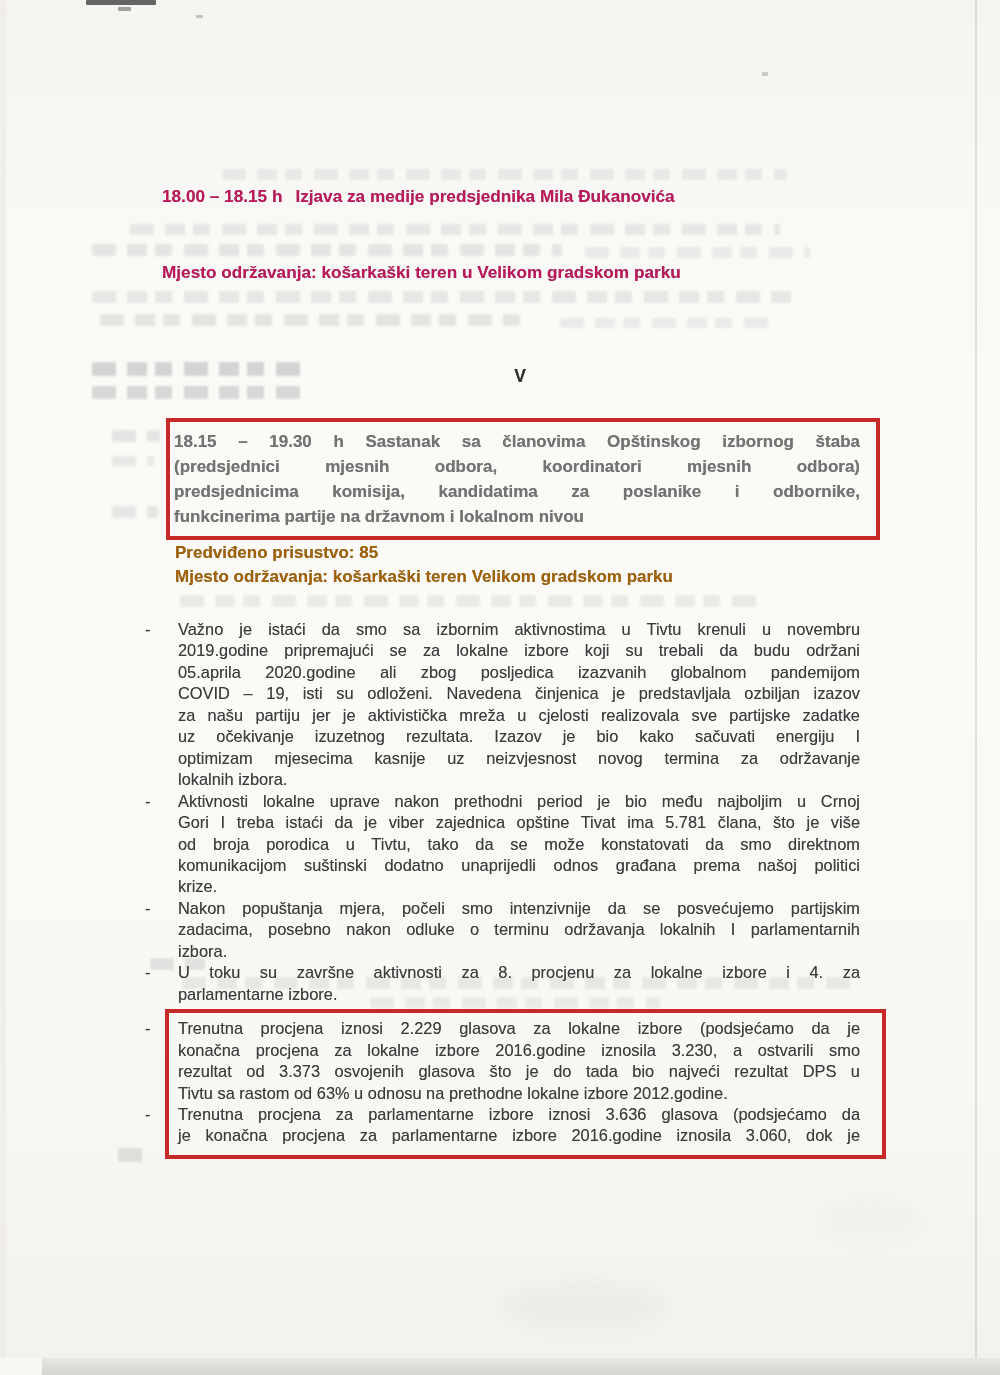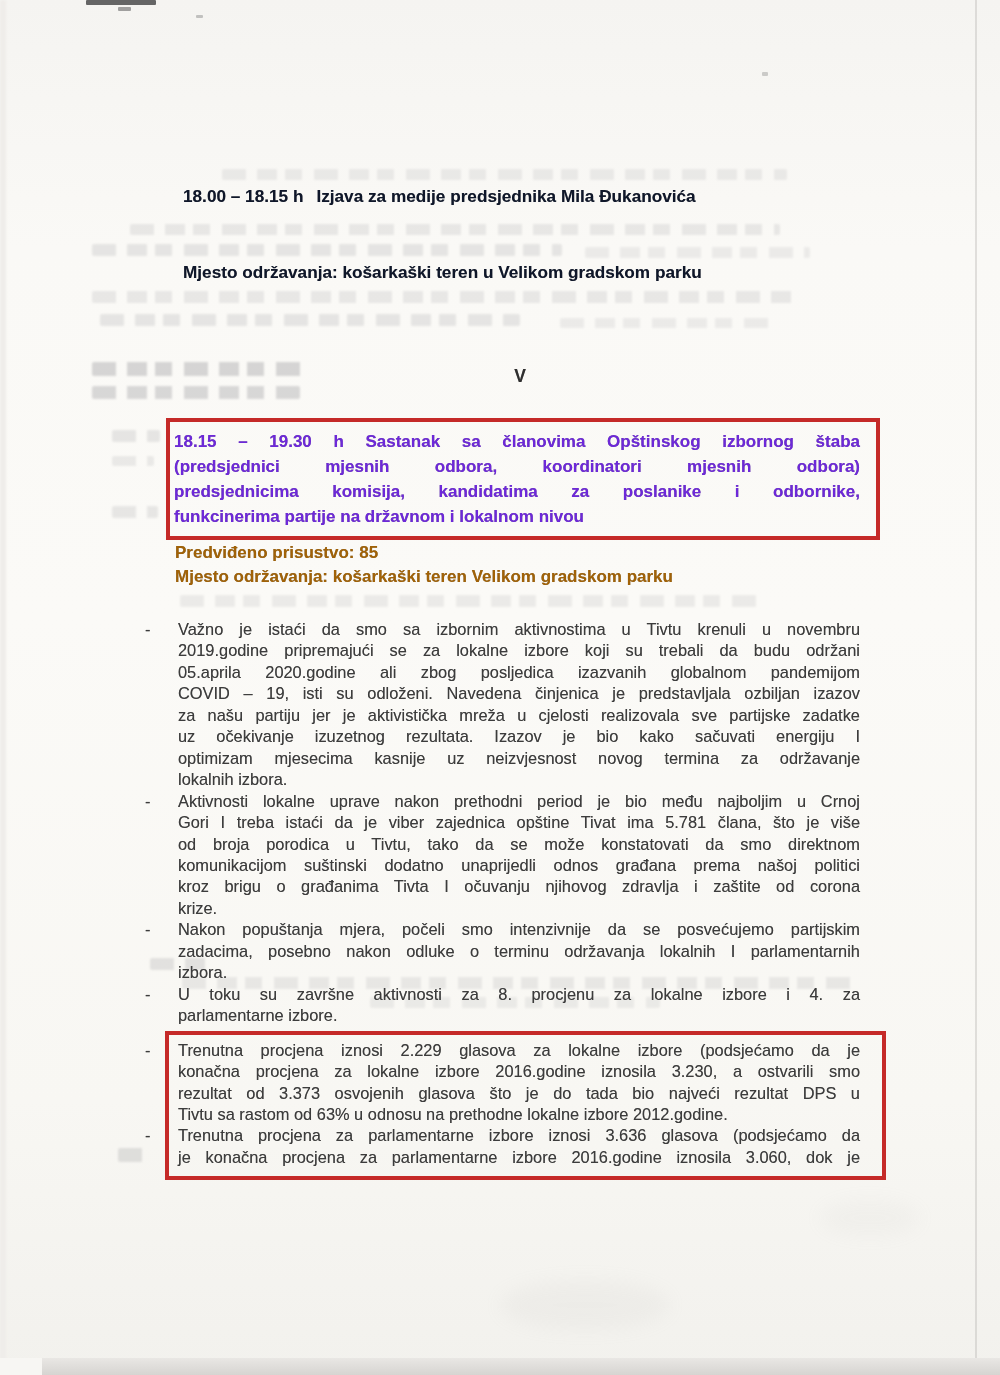--- a/index.html
+++ b/index.html
@@ -14,27 +14,27 @@
   .edge-left{position:absolute;left:0;top:0;width:6px;height:1375px;background:#efedea;filter:blur(1px);}
   .fold-line{position:absolute;left:975px;top:0;width:2px;height:1358px;background:rgba(182,180,176,0.38);filter:blur(0.4px);}
   .bottom-strip{position:absolute;left:0;bottom:0;width:1000px;height:17px;background:linear-gradient(180deg,#e9e7e4,#d6d4d1);}
   .bottom-wedge{position:absolute;left:0;bottom:0;width:42px;height:17px;background:#f7f6f3;}
   .speck{position:absolute;background:#4d4d4d;border-radius:1px;filter:blur(0.4px);}
   .ghost{position:absolute;filter:blur(1.3px);border-radius:2px;
     background:repeating-linear-gradient(90deg,#74747a 0 24px,transparent 24px 35px,#74747a 35px 55px,transparent 55px 63px,#74747a 63px 80px,transparent 80px 92px);}
   .smudge{position:absolute;background:#b9b7b4;filter:blur(9px);border-radius:50%;}
   
   .scan-text{text-shadow:0 0 0.5px rgba(64,64,64,0.55);}
-  .h-line{position:absolute;left:183px;font-size:17.2px;font-weight:bold;color:#0f172a;white-space:nowrap;display:flex;}
+  .h-line{position:absolute;left:162px;font-size:17.2px;font-weight:bold;color:#be185d;white-space:nowrap;display:flex;}
   .h-gap{display:inline-block;width:13px;}
   .v-marker{position:absolute;left:175px;top:366px;width:690px;text-align:center;font-size:17.5px;font-weight:bold;color:#2f2f2f;}
   .box1{
     position:absolute;left:166px;top:418px;width:714px;box-sizing:border-box;
     border:4px solid #c52a28;padding:7px 16px 7px 4px;
-    font-size:17px;font-weight:bold;color:#6d28d9;line-height:25px;
+    font-size:17px;font-weight:bold;color:#737373;line-height:25px;
   }
   .att-block{position:absolute;left:175px;top:541px;width:690px;font-size:17px;font-weight:bold;color:#a16207;line-height:23.5px;}
   .bullets{position:absolute;left:145px;top:619px;width:715px;font-size:16.4px;line-height:21.45px;color:#3c3c3c;}
   .bullet{position:relative;padding-left:33px;}
   .dash{position:absolute;left:0;top:0;}
   .tl{min-height:21.45px;}
   .j{text-align:justify;text-align-last:justify;}
   .box1 .tl{min-height:25px;}
   .box2-wrap{position:relative;padding-top:9px;padding-bottom:12px;margin-top:4px;}
   .box2-border{position:absolute;left:20px;right:-26px;top:0;bottom:0;border:4px solid #c52a28;pointer-events:none;}
@@ -110,21 +110,20 @@
         </div>
     </div>
 
     <div class="bullet">
       <span class="dash">-</span>
       <div class="btxt">
           <div class="tl j">Aktivnosti lokalne uprave nakon prethodni period je bio među najboljim u Crnoj</div>
           <div class="tl j">Gori I treba istaći da je viber zajednica opštine Tivat ima 5.781 člana, što je više</div>
           <div class="tl j">od broja porodica u Tivtu, tako da se može konstatovati da smo direktnom</div>
           <div class="tl j">komunikacijom suštinski dodatno unaprijedli odnos građana prema našoj politici</div>
-          <div class="tl j">kroz brigu o građanima Tivta I očuvanju njihovog zdravlja i zaštite od corona</div>
           <div class="tl">krize.</div>
         </div>
     </div>
 
     <div class="bullet">
       <span class="dash">-</span>
       <div class="btxt">
           <div class="tl j">Nakon popuštanja mjera, počeli smo intenzivnije da se posvećujemo partijskim</div>
           <div class="tl j">zadacima, posebno nakon odluke o terminu održavanja lokalnih I parlamentarnih</div>
           <div class="tl">izbora.</div>

